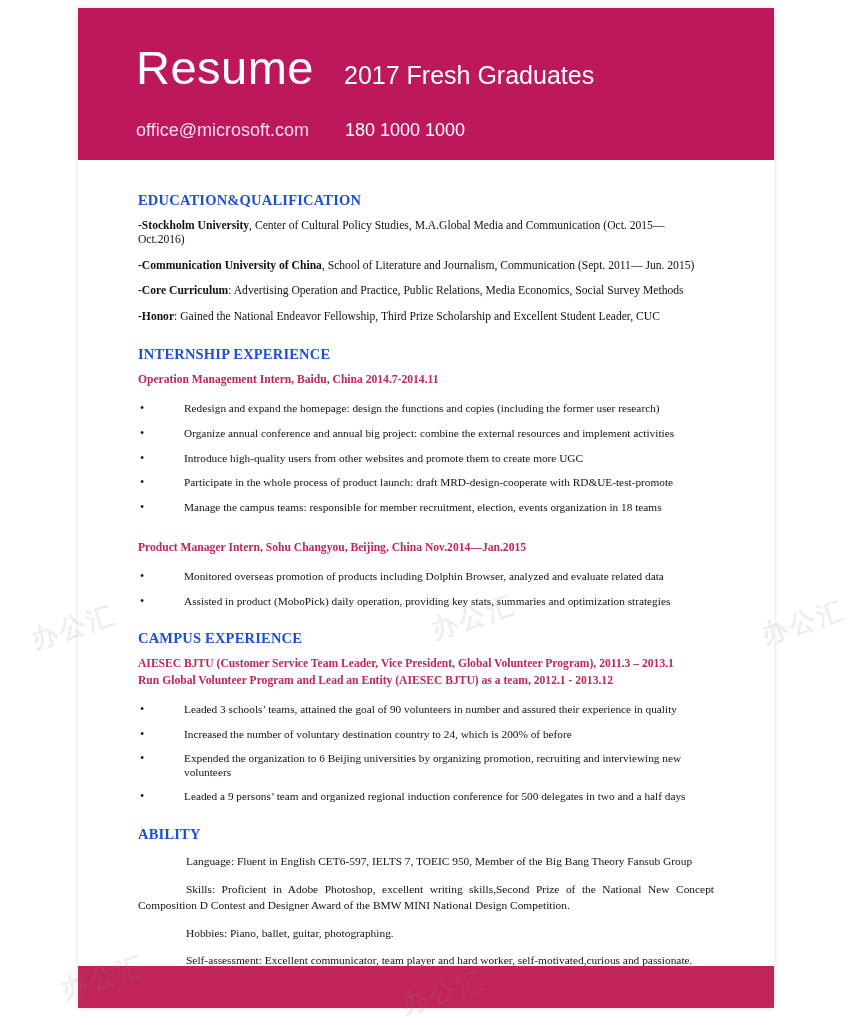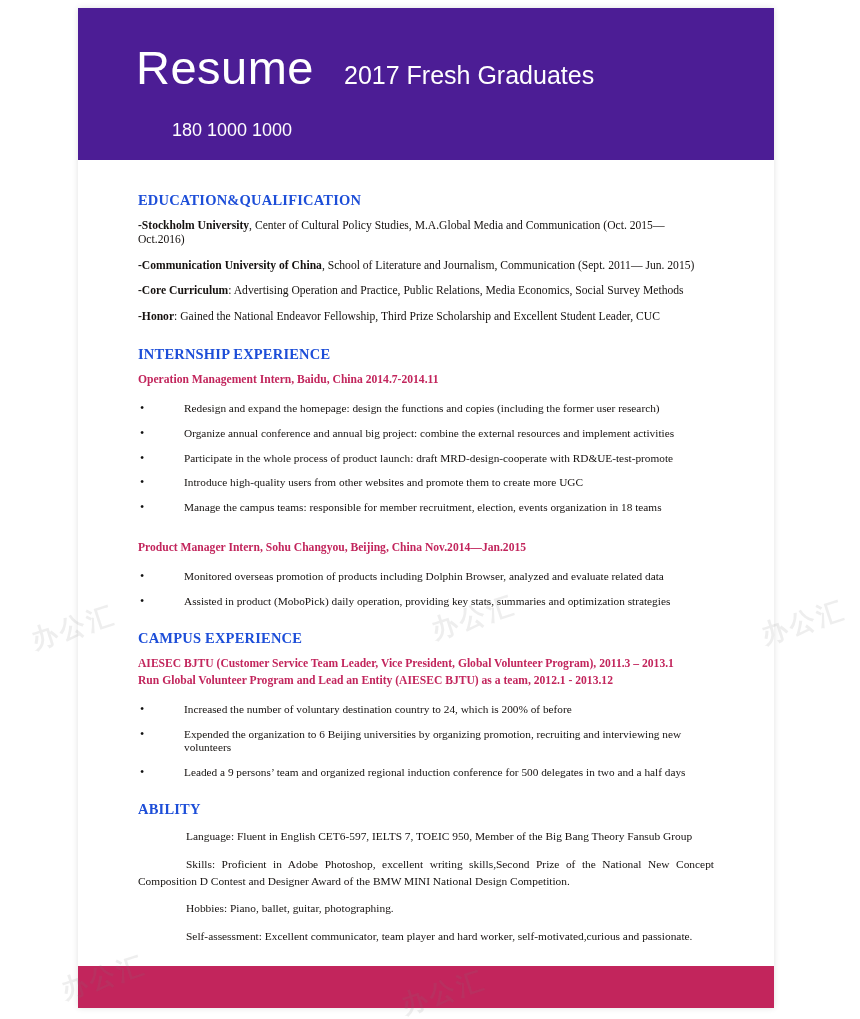--- a/index.html
+++ b/index.html
@@ -17,21 +17,21 @@
   .page {
     position: absolute;
     left: 78px;
     top: 8px;
     width: 696px;
     height: 1000px;
     background: #ffffff;
     box-shadow: 0 0 6px rgba(0,0,0,0.12);
   }
   .header-band {
-    background: #4c1d95;
+    background: #be185d;
     height: 152px;
     padding: 0;
     position: relative;
   }
   .header-title-row {
     position: absolute;
     left: 58px;
     top: 32px;
     display: flex;
     align-items: baseline;
@@ -164,20 +164,21 @@
 <body>
 
 <div class="page">
 
   <div class="header-band">
     <div class="header-title-row">
       <span class="resume-word">Resume</span>
       <span class="resume-sub">2017 Fresh Graduates</span>
     </div>
     <div class="header-contact-row">
+      <span class="contact-email">office@microsoft.com</span>
       <span class="contact-phone">180 1000 1000</span>
     </div>
   </div>
 
   <div class="body-area">
 
     <div class="section">
       <div class="section-heading">EDUCATION&amp;QUALIFICATION</div>
       <div class="edu-line">
         <b>-Stockholm University</b><span>, Center of Cultural Policy Studies, M.A.Global Media and Communication (Oct. 2015— Oct.2016)</span>
@@ -192,37 +193,38 @@
         <b>-Honor</b><span>: Gained the National Endeavor Fellowship, Third Prize Scholarship and Excellent Student Leader, CUC</span>
       </div>
     </div>
 
     <div class="section">
       <div class="section-heading">INTERNSHIP EXPERIENCE</div>
       <div class="job-title">Operation Management Intern, Baidu, China 2014.7-2014.11</div>
       <ul class="bullets">
         <li>Redesign and expand the homepage: design the functions and copies (including the former user research)</li>
         <li>Organize annual conference and annual big project: combine the external resources and implement activities</li>
+        <li>Introduce high-quality users from other websites and promote them to create more UGC</li>
         <li>Participate in the whole process of product launch: draft MRD-design-cooperate with RD&amp;UE-test-promote</li>
-        <li>Introduce high-quality users from other websites and promote them to create more UGC</li>
         <li>Manage the campus teams: responsible for member recruitment, election, events organization in 18 teams</li>
       </ul>
       <div class="gap-block"></div>
       <div class="job-title">Product Manager Intern, Sohu Changyou, Beijing, China Nov.2014—Jan.2015</div>
       <ul class="bullets">
         <li>Monitored overseas promotion of products including Dolphin Browser, analyzed and evaluate related data</li>
         <li>Assisted in product (MoboPick) daily operation, providing key stats, summaries and optimization strategies</li>
       </ul>
     </div>
 
     <div class="section">
       <div class="section-heading">CAMPUS EXPERIENCE</div>
       <div class="job-title tight">AIESEC BJTU (Customer Service Team Leader, Vice President, Global Volunteer Program), 2011.3 – 2013.1</div>
       <div class="job-title">Run Global Volunteer Program and Lead an Entity (AIESEC BJTU) as a team, 2012.1 - 2013.12</div>
       <ul class="bullets">
+        <li>Leaded 3 schools’ teams, attained the goal of 90 volunteers in number and assured their experience in quality</li>
         <li>Increased the number of voluntary destination country to 24, which is 200% of before</li>
         <li>Expended the organization to 6 Beijing universities by organizing promotion, recruiting and interviewing new volunteers</li>
         <li>Leaded a 9 persons’ team and organized regional induction conference for 500 delegates in two and a half days</li>
       </ul>
     </div>
 
     <div class="section">
       <div class="section-heading">ABILITY</div>
       <div class="ability-line">
         <b>Language:</b><span> Fluent in English CET6-597, IELTS 7, TOEIC 950, Member of the Big Bang Theory Fansub Group</span>

